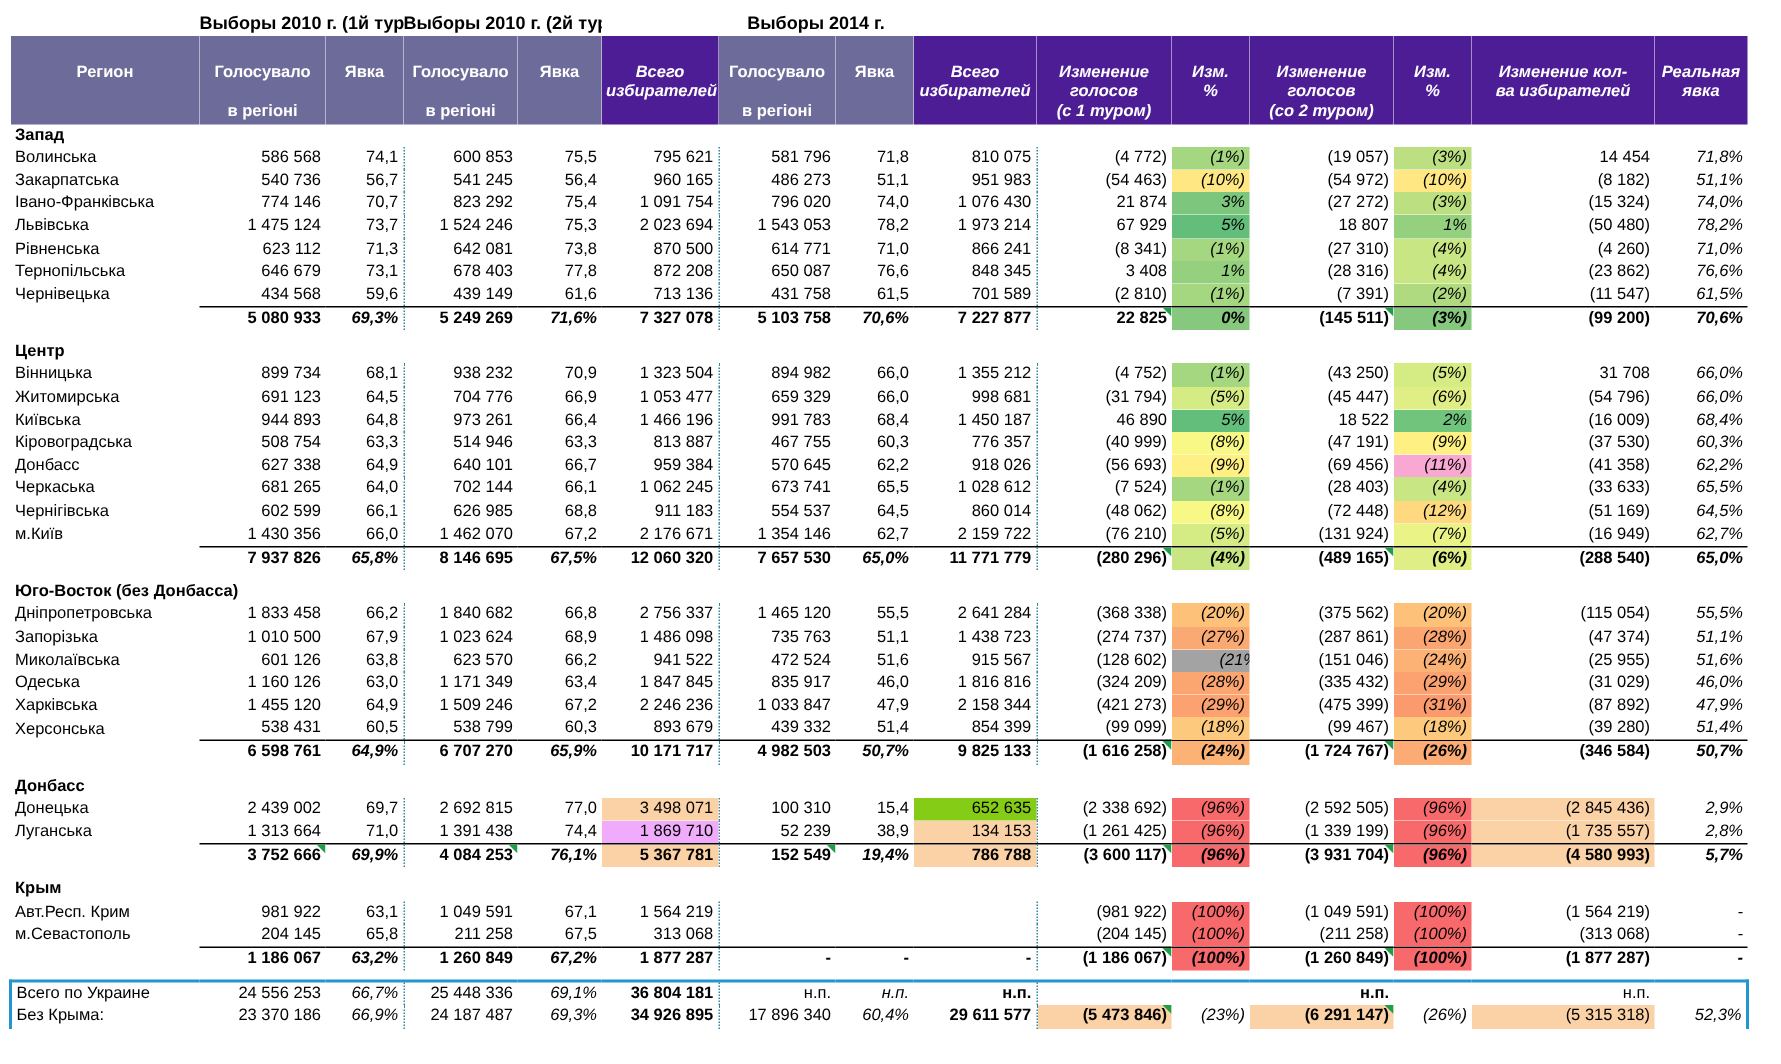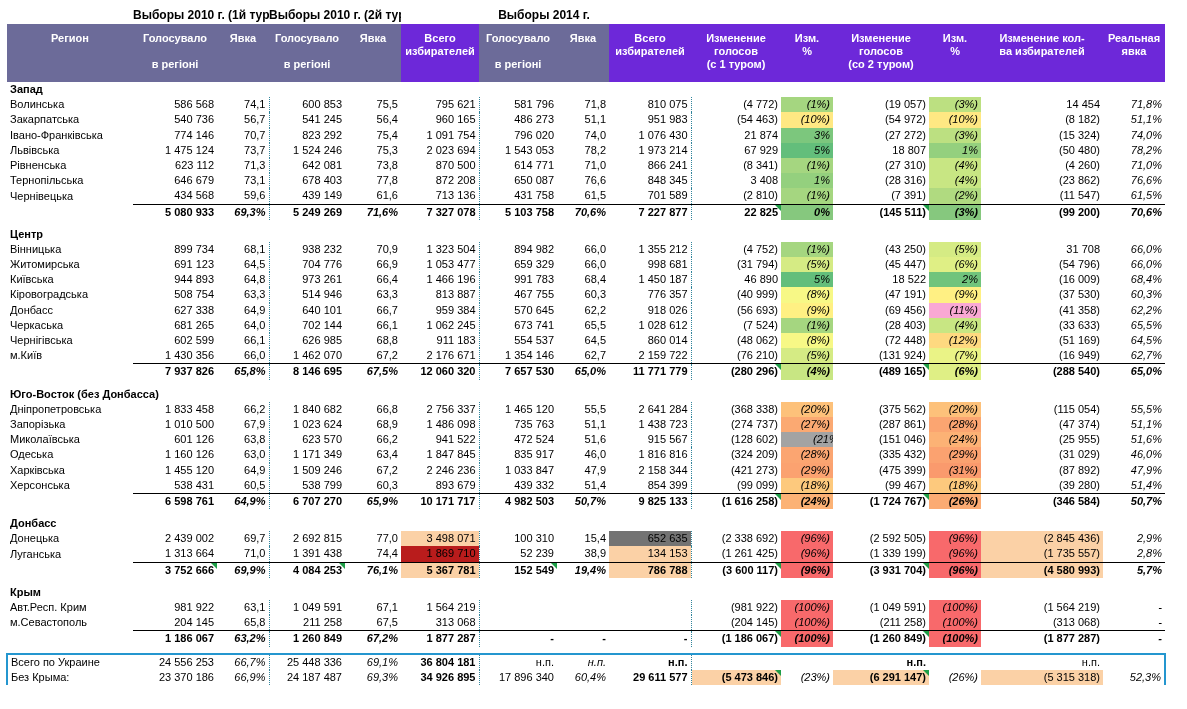--- a/index.html
+++ b/index.html
@@ -1,23 +1,23 @@
 <!DOCTYPE html>
 <html><head>
 <meta charset="utf-8">
 <style>
   html,body{margin:0;padding:0;background:#fff;}
   body{font-family:"Liberation Sans","DejaVu Sans",sans-serif;color:#000;}
   .sheet{width:1187px;padding:6px 0 0 6px;box-sizing:border-box;}
   table{border-collapse:collapse;table-layout:fixed;width:1160px;}
   td,th{font-size:11px;line-height:1.2;padding:1px 3px;white-space:nowrap;overflow:hidden;position:relative;box-sizing:border-box;}
   tr.grp th{font-size:12px;font-weight:bold;text-align:center;height:18px;overflow:visible;background:#fff;color:#000;padding:0;}
-  tr.cols th{color:#fff;font-weight:bold;text-align:center;white-space:pre-line;height:58px;vertical-align:top;padding-top:8px;}
+  tr.cols th{color:#fff;font-weight:bold;text-align:center;white-space:pre-line;height:58px;vertical-align:top;padding-top:18px;}
   th.purple{background:#6c6b99;}
-  th.blue{background:#6d28d9;vertical-align:middle;padding-top:0;}
+  th.blue{background:#4c1d95;vertical-align:middle;padding-top:0;font-style:italic;}
   th.mid{vertical-align:middle;padding-top:0;}
   td.num{text-align:right;}
   td.c-region{text-align:left;}
   td.sep{border-left:1px dotted #31859c;}
   tr.section td{font-weight:bold;}
   tr.total td{font-weight:bold;border-top:1px solid #000;height:14px;}
   tr.total td.c-region{border-top:none;}
   tr.row td, tr.section td{height:14px;}
   td.c-izmp1,td.c-izmp2,td.c-real{font-style:italic;}
   td.i{font-style:italic;}
@@ -526,35 +526,35 @@
         </tr>
         <tr class="row">
           <td class="c-region">Донецька</td>
           <td class="c-g10_1 num">2 439 002</td>
           <td class="c-ya10_1 num">69,7</td>
           <td class="c-g10_2 num sep">2 692 815</td>
           <td class="c-ya10_2 num">77,0</td>
           <td class="c-vs10 num" style="background: rgb(251, 209, 166); margin-left: 14px;">3 498 071</td>
           <td class="c-g14 num sep">100 310</td>
           <td class="c-ya14 num">15,4</td>
-          <td class="c-vs14 num" style="background: #737373;">652 635</td>
+          <td class="c-vs14 num" style="background: #84cc16;">652 635</td>
           <td class="c-izm1 num sep">(2 338 692)</td>
           <td class="c-izmp1 num" style="background: rgb(248, 105, 107);">(96%)</td>
           <td class="c-izm2 num">(2 592 505)</td>
           <td class="c-izmp2 num" style="background: rgb(248, 105, 107);">(96%)</td>
           <td class="c-izmk num" style="background: rgb(251, 209, 166);">(2 845 436)</td>
           <td class="c-real num">2,9%</td>
         </tr>
         <tr class="row">
           <td class="c-region">Луганська</td>
           <td class="c-g10_1 num">1 313 664</td>
           <td class="c-ya10_1 num">71,0</td>
           <td class="c-g10_2 num sep">1 391 438</td>
           <td class="c-ya10_2 num">74,4</td>
-          <td class="c-vs10 num" style="background: #b91c1c;">1 869 710</td>
+          <td class="c-vs10 num" style="background: #f0abfc;">1 869 710</td>
           <td class="c-g14 num sep">52 239</td>
           <td class="c-ya14 num">38,9</td>
           <td class="c-vs14 num" style="background: rgb(251, 209, 166);">134 153</td>
           <td class="c-izm1 num sep">(1 261 425)</td>
           <td class="c-izmp1 num" style="background: rgb(248, 105, 107);">(96%)</td>
           <td class="c-izm2 num">(1 339 199)</td>
           <td class="c-izmp2 num" style="background: rgb(248, 105, 107);">(96%)</td>
           <td class="c-izmk num" style="background: rgb(251, 209, 166);">(1 735 557)</td>
           <td class="c-real num">2,8%</td>
         </tr>

